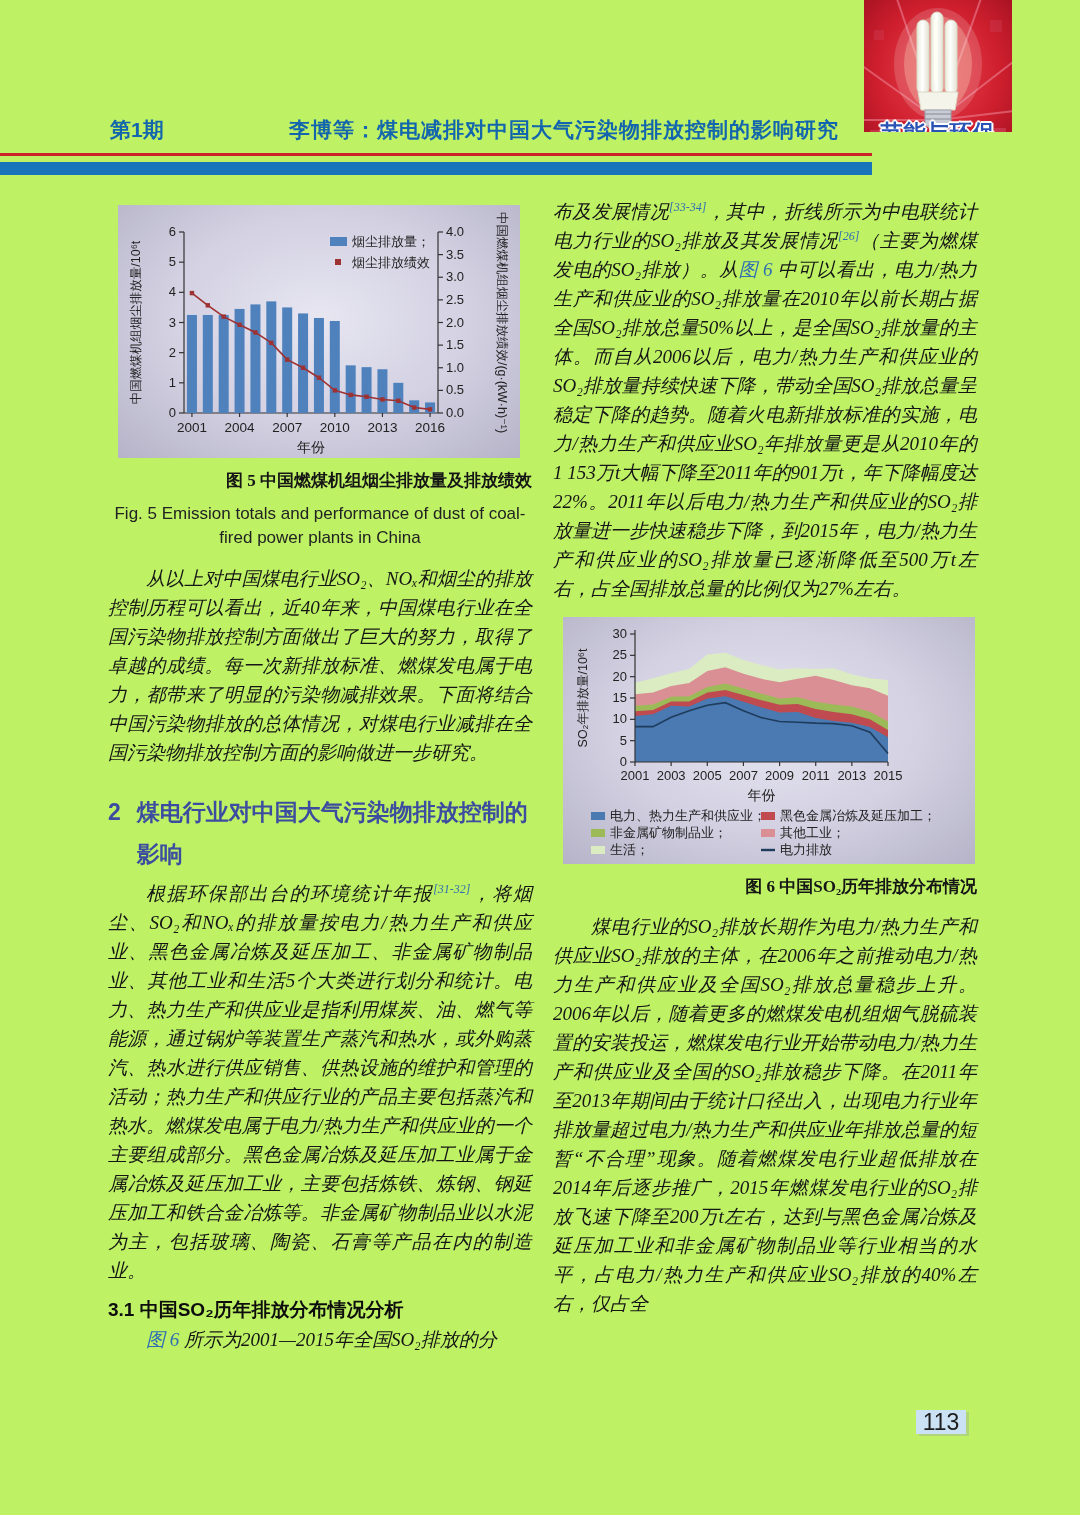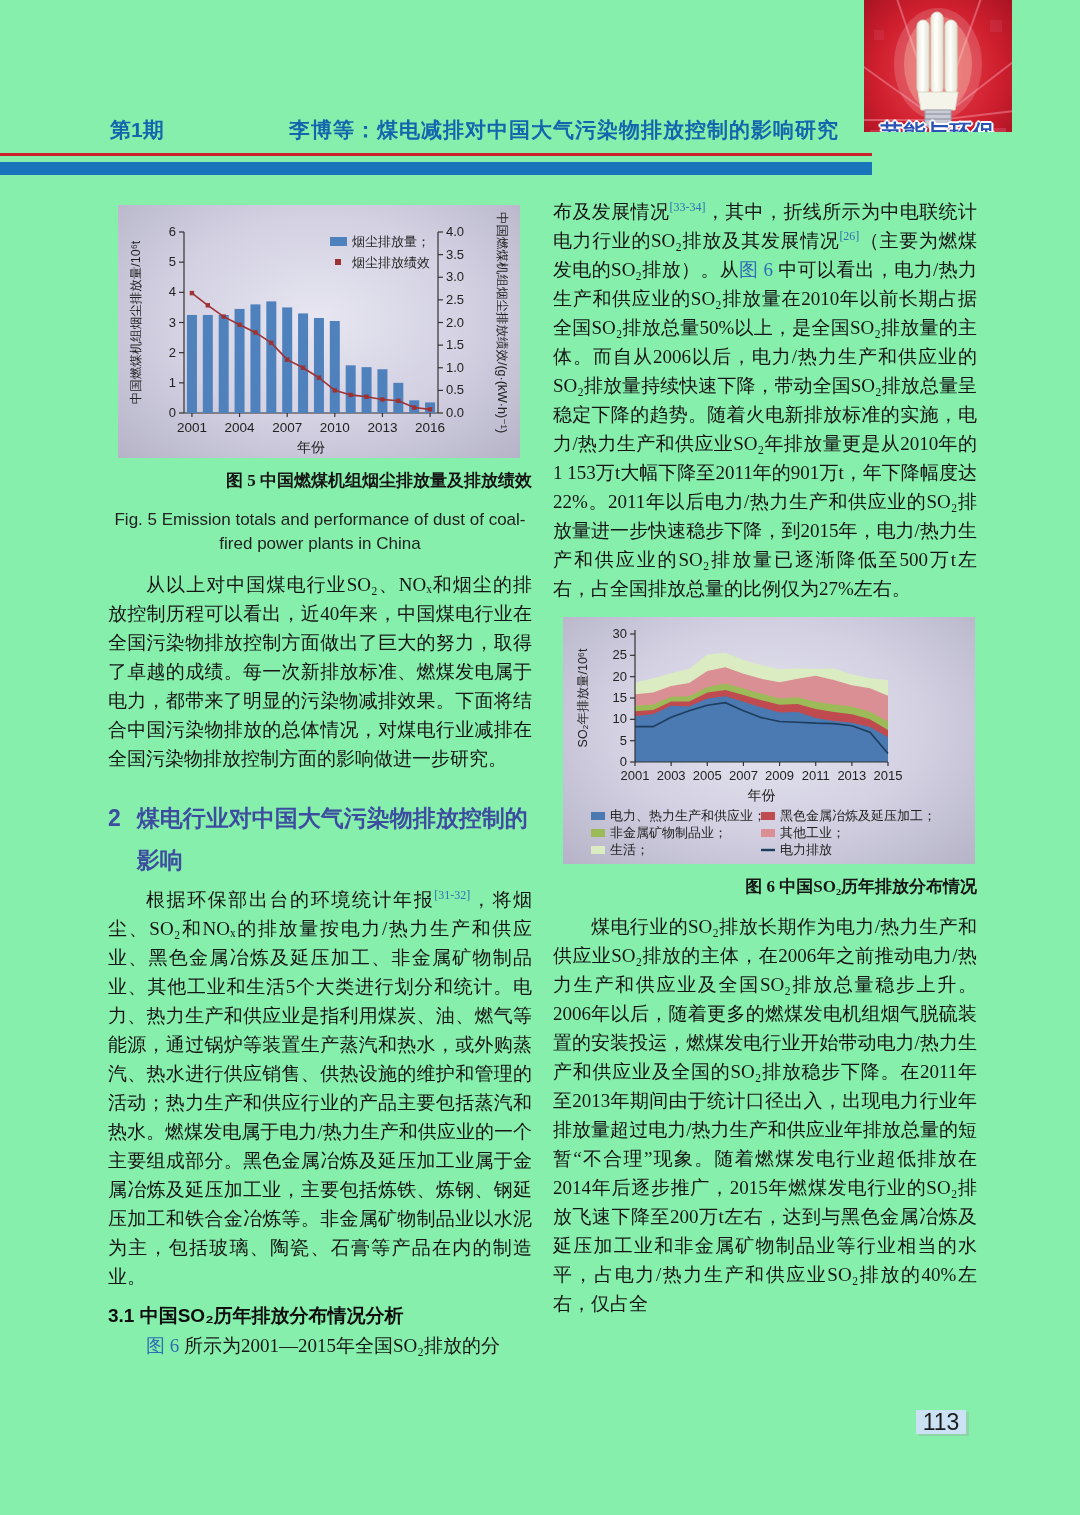--- a/index.html
+++ b/index.html
@@ -1,53 +1,53 @@
 <!DOCTYPE html>
 <html style="--header_blue: #1366ad; --rule_red: #cb2128; --rule_blue: #1a74bb; --heading_blue: #3c4da0; --link_blue: #2f6eb3; --journal_blue: #2a52b5; --pagenum_bg: #cbe2f4;"><head>
 <meta charset="utf-8">
 <style>
   html,body{margin:0;padding:0;background:#f2f2f2;}
-  .page{position:relative;width:1080px;height:1515px;margin:0 auto;background:#86efac;
+  .page{position:relative;width:1080px;height:1515px;margin:0 auto;background:#bef264;
         font-family:"Liberation Serif","DejaVu Serif",serif;color:#151515;overflow:hidden;}
   
   .hdr-issue{position:absolute;left:110px;top:116px;font-family:"Liberation Sans","DejaVu Sans",sans-serif;
              font-weight:bold;font-size:21px;color:var(--header_blue,#1366ad);}
   .hdr-title{position:absolute;left:160px;top:116px;width:720px;text-align:center;
              font-family:"Liberation Sans","DejaVu Sans",sans-serif;font-weight:bold;font-size:21px;
              color:var(--header_blue,#1366ad);letter-spacing:1px;padding-left:44px;}
   .rule-red{position:absolute;left:0;top:153px;width:872px;height:3px;background:var(--rule_red,#cb2128);}
   .rule-blue{position:absolute;left:0;top:162px;width:872px;height:13px;background:var(--rule_blue,#1a74bb);}
   .logo{position:absolute;left:846px;top:0;width:148px;height:132px;overflow:hidden;z-index:5;margin-left:18px;}
   .logo svg{display:block;}
   .logo-name{position:absolute;left:0;right:0;top:118px;text-align:center;
              font-family:"Liberation Sans","DejaVu Sans",sans-serif;font-weight:bold;font-size:22px;
              color:var(--journal_blue,#2a52b5);letter-spacing:1px;
              text-shadow:-2px 0 #fff,2px 0 #fff,0 -2px #fff,0 2px #fff,-1px -1px #fff,1px 1px #fff,-1px 1px #fff,1px -1px #fff;}
   
   .col{position:absolute;width:424px;}
   .col-left{left:108px;top:205px;}
   .col-right{left:553px;top:197px;}
-  .para{font-size:19px;line-height:29px;text-align:justify;margin:0;}
+  .para{font-size:19px;line-height:29px;text-align:justify;margin:0;font-style:italic;}
   .indent{text-indent:2em;}
   .mt12{margin-top:12px;} .mt14{margin-top:14px;}
   .ref{color:var(--link_blue,#2f6eb3);font-size:12px;vertical-align:super;line-height:0;}
   .blue{color:var(--link_blue,#2f6eb3);}
   .h2{display:flex;gap:16px;margin-top:24px;margin-bottom:4px;
       font-family:"Liberation Sans","DejaVu Sans",sans-serif;font-weight:bold;font-size:23px;
       line-height:42px;color:var(--heading_blue,#3c4da0);}
   .h3{font-family:"Liberation Sans","DejaVu Sans",sans-serif;font-weight:bold;font-size:19px;
       line-height:30px;margin-top:10px;color:#0d0d0d;}
   
   .figbox{margin-left:10px;background:radial-gradient(ellipse at 50% 45%, #e7e6f1 0%, #d3d1e2 52%, #b6b3c8 100%);}
   .figbox5{width:402px;height:253px;}
   .figbox6{width:412px;height:247px;margin-top:14px;}
   .cap-zh{font-family:Liberation Serif, serif;font-weight:bold;font-size:17px;
           text-align:right;margin-top:10px;line-height:26px;}
   .cap-en{font-family:"Liberation Sans","DejaVu Sans",sans-serif;font-size:17px;color:#222;
-          text-align:center;line-height:24px;margin-top:14px;}
+          text-align:center;line-height:24px;margin-top:8px;}
   svg text{font-family:"Liberation Sans","DejaVu Sans",sans-serif;fill:#222;}
   
   .pagenum{position:absolute;left:916px;top:1410px;width:50px;height:24px;
            background:var(--pagenum_bg,#cbe2f4);display:flex;align-items:center;justify-content:center;
            font-family:"Liberation Sans","DejaVu Sans",sans-serif;font-size:23px;color:#1c1c1c;
            box-shadow:3px 2px 0 rgba(160,160,160,.35);}
 </style>
 </head>
 <body>
 

